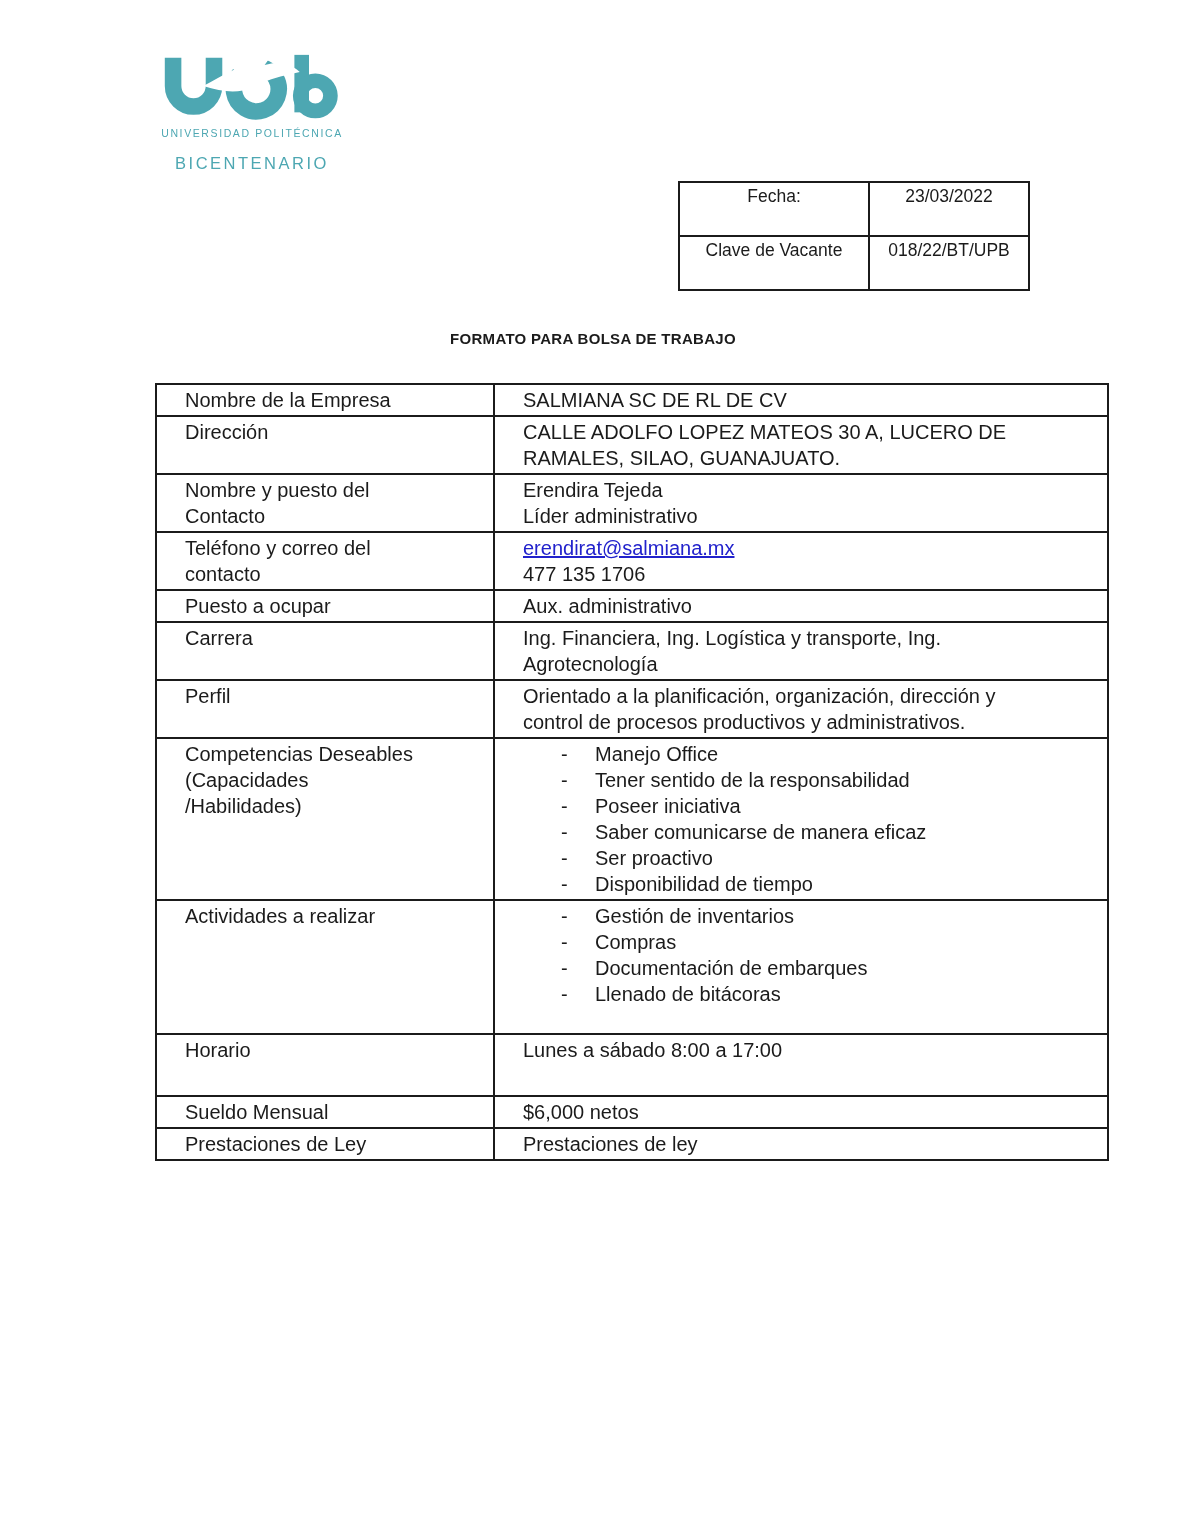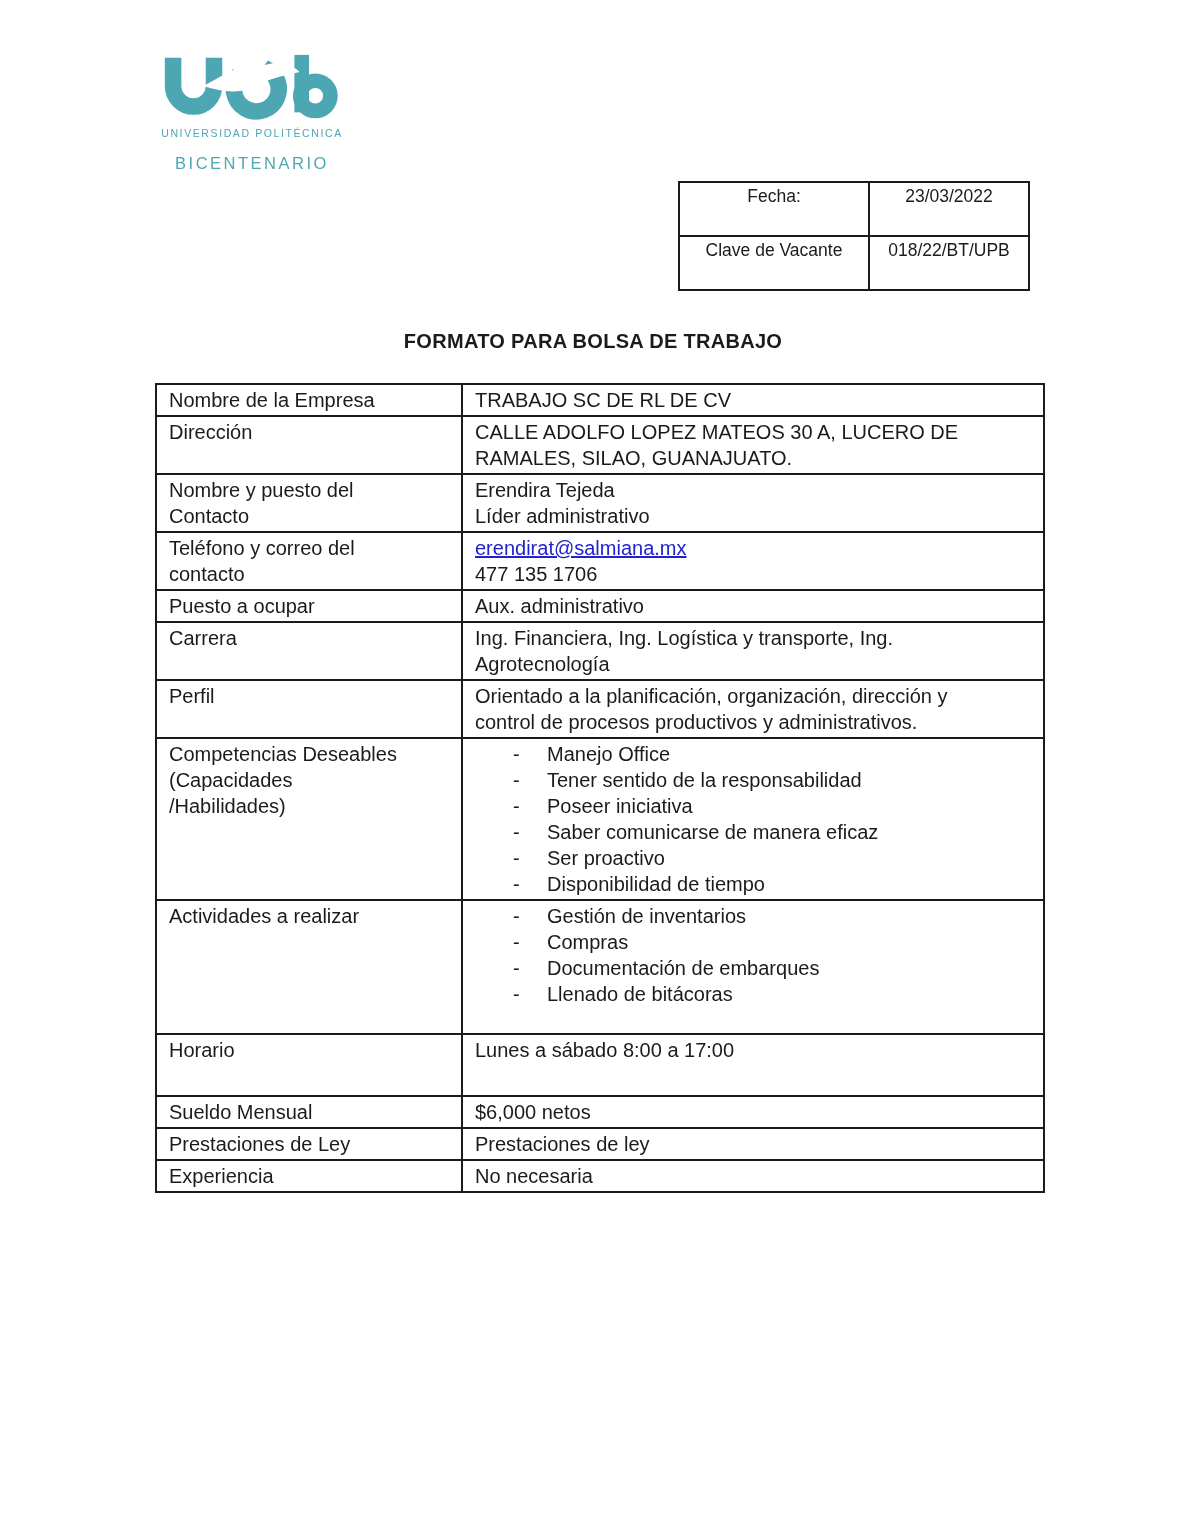--- a/index.html
+++ b/index.html
@@ -33,33 +33,33 @@
     height:49px;
     padding:3px 4px 0 4px;
     font-size:17.5px;
     text-align:center;
   }
   .meta-table td.m-label{width:180px;font-weight:normal;}
   .meta-table td.m-value{width:150px;font-weight:400;}
   
   .doc-title{
     position:absolute;left:155px;top:330px;width:876px;
-    text-align:center;font-size:20px;font-weight:bold;
+    text-align:center;font-size:15px;font-weight:bold;
     letter-spacing:0.3px;
   }
   
   .form-table{
     position:absolute;left:155px;top:383px;
     border-collapse:collapse;table-layout:fixed;
     font-size:20px;line-height:26px;
   }
   .form-table td{
     border:2px solid #1b1b1b;
     vertical-align:top;
-    padding:2px 12px;
+    padding:2px 28px;
   }
   .form-table td.f-label{width:280px;}
   .form-table td.f-label .label-text{max-width:242px;}
   .form-table td.f-value{width:556px;}
   .form-table td.f-value .value-text{max-width:532px;}
   .form-table tr:nth-child(9) td{padding-bottom:26px;margin-top:45px;}
   .form-table tr:nth-child(10) td{padding-bottom:32px;}
   .bullet{display:flex;padding-left:38px;}
   .bullet .dash{width:34px;flex-shrink:0;}
   a.link{color:var(--link);text-decoration:underline;cursor:pointer;}
@@ -101,21 +101,21 @@
   <div class="doc-title">FORMATO PARA BOLSA DE TRABAJO</div>
 
   <table class="form-table">
     <tbody>
         <tr>
           <td class="f-label">
             <div class="label-text">Nombre de la Empresa</div>
           </td>
           <td class="f-value">
             <div class="value-text">
-              <div class="vline">TRABAJO SC DE RL DE CV</div>
+              <div class="vline">SALMIANA SC DE RL DE CV</div>
             </div>
           </td>
         </tr>
         <tr>
           <td class="f-label">
             <div class="label-text">Dirección</div>
           </td>
           <td class="f-value">
             <div class="value-text">
               <div class="vline">CALLE ADOLFO LOPEZ MATEOS 30 A, LUCERO DE RAMALES, SILAO, GUANAJUATO.</div>
@@ -255,26 +255,16 @@
         <tr>
           <td class="f-label">
             <div class="label-text">Prestaciones de Ley</div>
           </td>
           <td class="f-value">
             <div class="value-text">
               <div class="vline">Prestaciones de ley</div>
             </div>
           </td>
         </tr>
-        <tr>
-          <td class="f-label">
-            <div class="label-text">Experiencia</div>
-          </td>
-          <td class="f-value">
-            <div class="value-text">
-              <div class="vline">No necesaria</div>
-            </div>
-          </td>
-        </tr>
       </tbody>
   </table>
 
 </div>
 
 </body></html>

